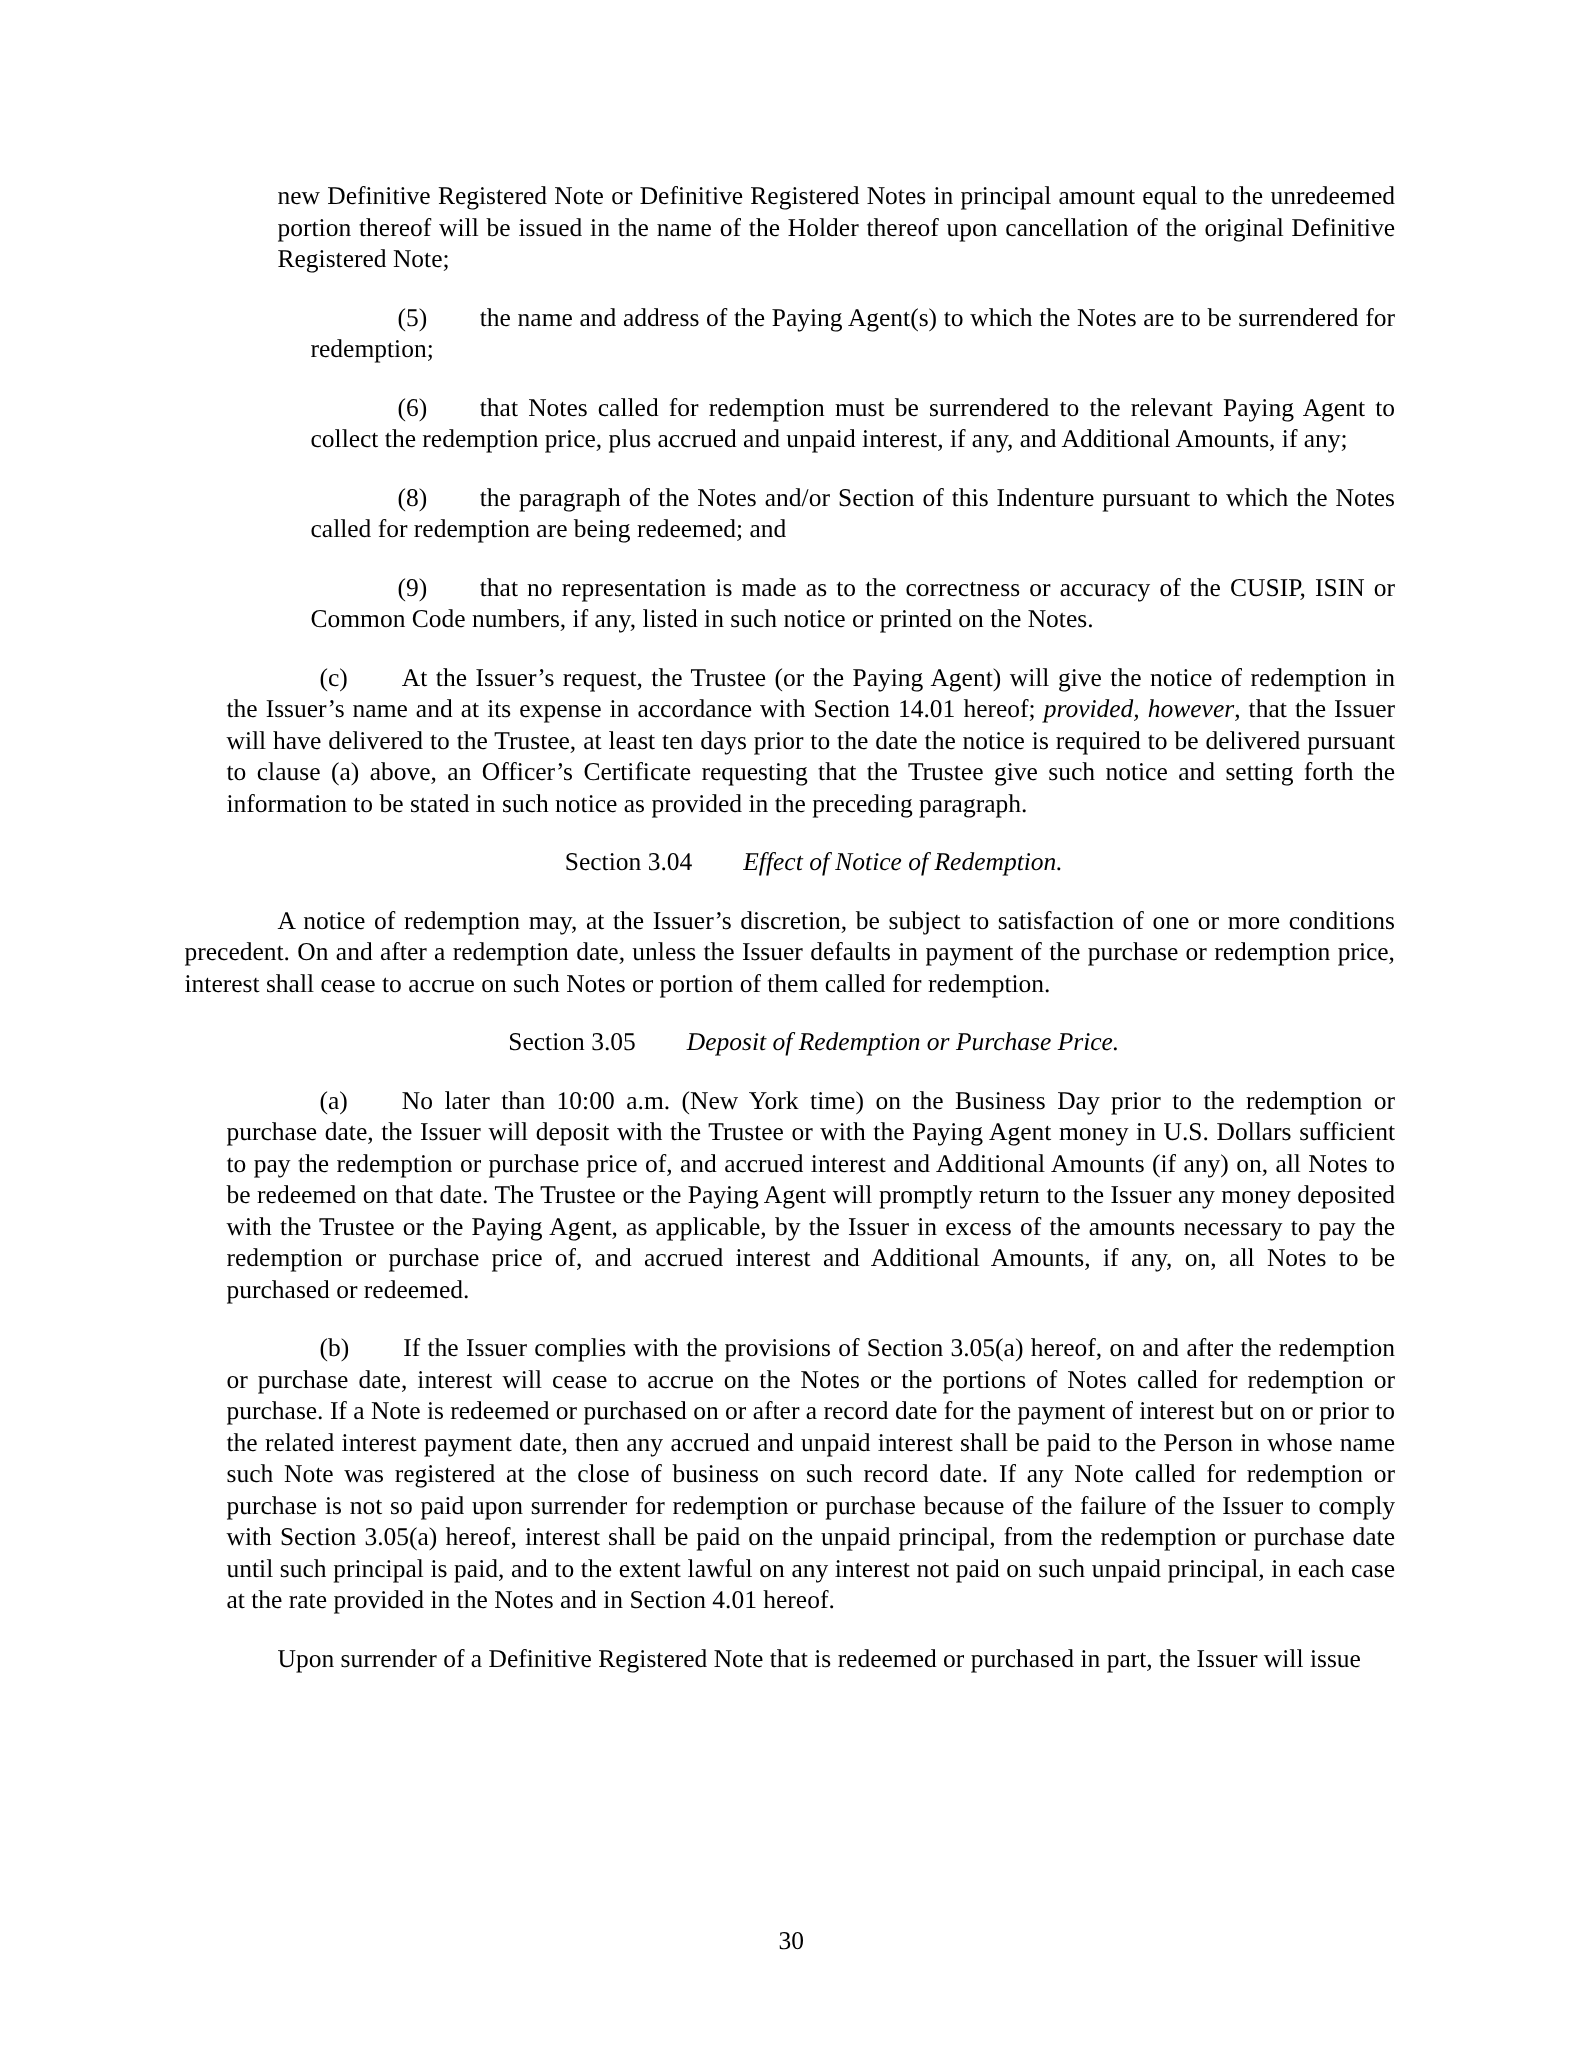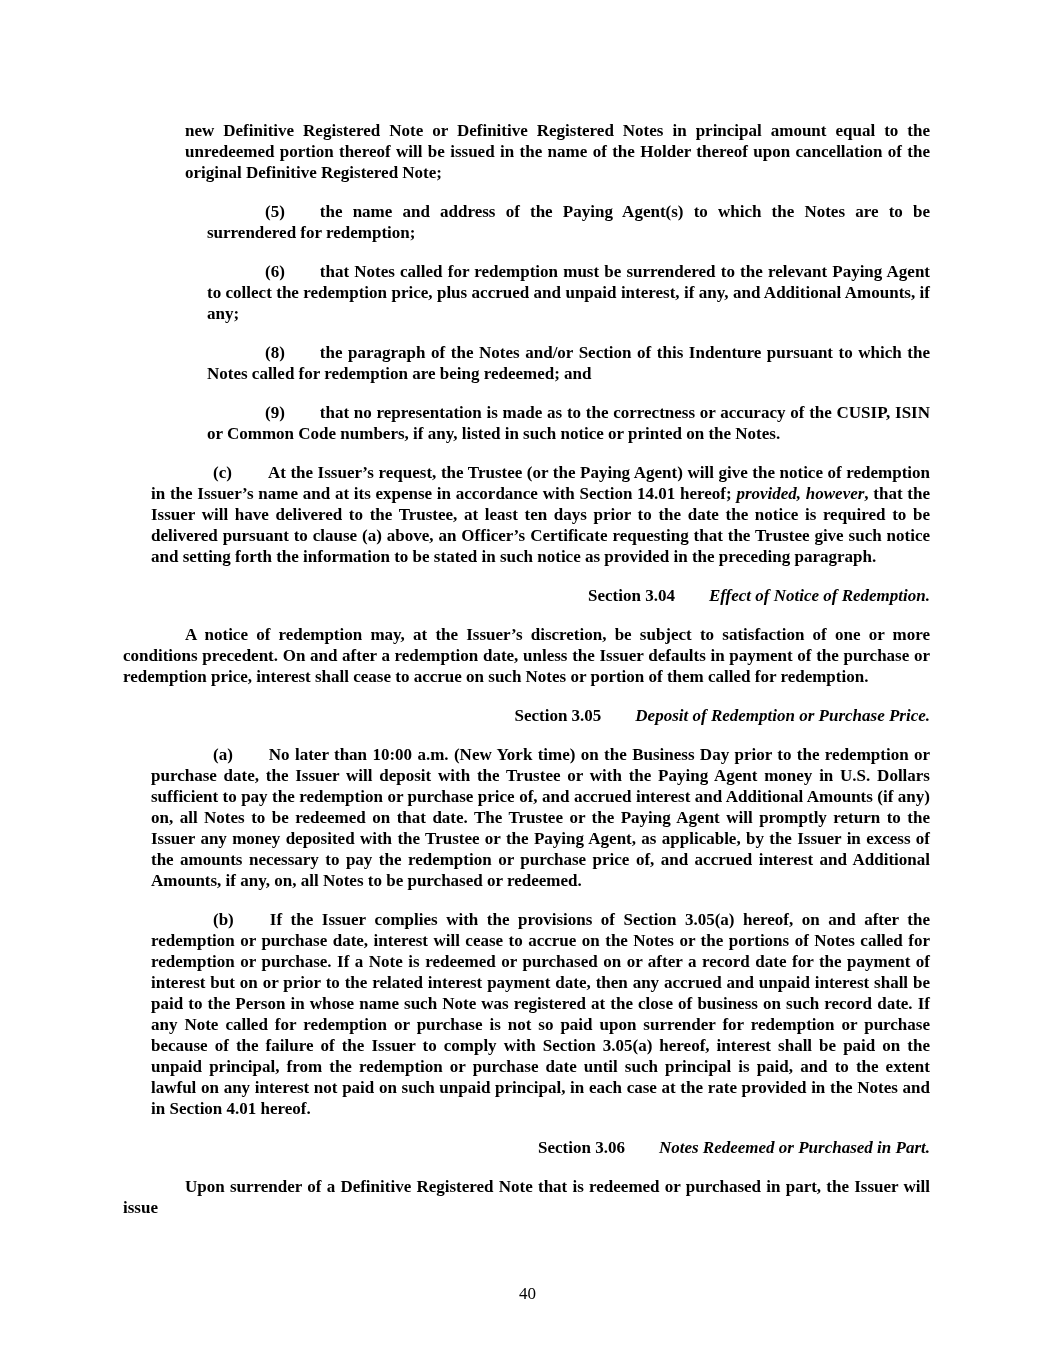--- a/index.html
+++ b/index.html
@@ -19,21 +19,20 @@
   }
   .content {
     position: absolute;
     left: 123px;
     top: 120px;
     width: 807px;
   }
   .para {
     margin: 0 0 18px 0;
     text-align: justify;
-    font-weight: bold;
   }
   
   .hang {
     margin-left: 62px;
   }
   
   .item {
     margin-left: 84px;
     text-indent: 58px;
   }
@@ -42,21 +41,21 @@
     text-indent: 62px;
     margin-left: 28px;
   }
   
   .first-indent {
     text-indent: 62px;
   }
   
   .heading {
     margin-left: 32px;
-    text-align: right;
+    text-align: center;
   }
   .italic {
     font-style: italic;
   }
   .tab {
     display: inline-block;
     height: 1px;
   }
   .t-num    { width: 35px; }
   .t-letter { width: 36px; }
@@ -91,20 +90,19 @@
     <p class="para heading"><span>Section 3.04</span><span class="tab t-section"></span><span class="italic">Effect of Notice of Redemption.</span></p>
 
     <p class="para first-indent">A notice of redemption may, at the Issuer’s discretion, be subject to satisfaction of one or more conditions precedent. On and after a redemption date, unless the Issuer defaults in payment of the purchase or redemption price, interest shall cease to accrue on such Notes or portion of them called for redemption.</p>
 
     <p class="para heading"><span>Section 3.05</span><span class="tab t-section"></span><span class="italic">Deposit of Redemption or Purchase Price.</span></p>
 
     <p class="para lettered"><span>(a)</span><span class="tab t-letter"></span><span>No later than 10:00 a.m. (New York time) on the Business Day prior to the redemption or purchase date, the Issuer will deposit with the Trustee or with the Paying Agent money in U.S. Dollars sufficient to pay the redemption or purchase price of, and accrued interest and Additional Amounts (if any) on, all Notes to be redeemed on that date. The Trustee or the Paying Agent will promptly return to the Issuer any money deposited with the Trustee or the Paying Agent, as applicable, by the Issuer in excess of the amounts necessary to pay the redemption or purchase price of, and accrued interest and Additional Amounts, if any, on, all Notes to be purchased or redeemed.</span></p>
 
     <p class="para lettered"><span>(b)</span><span class="tab t-letter"></span><span>If the Issuer complies with the provisions of Section 3.05(a) hereof, on and after the redemption or purchase date, interest will cease to accrue on the Notes or the portions of Notes called for redemption or purchase. If a Note is redeemed or purchased on or after a record date for the payment of interest but on or prior to the related interest payment date, then any accrued and unpaid interest shall be paid to the Person in whose name such Note was registered at the close of business on such record date. If any Note called for redemption or purchase is not so paid upon surrender for redemption or purchase because of the failure of the Issuer to comply with Section 3.05(a) hereof, interest shall be paid on the unpaid principal, from the redemption or purchase date until such principal is paid, and to the extent lawful on any interest not paid on such unpaid principal, in each case at the rate provided in the Notes and in Section 4.01 hereof.</span></p>
 
-    <p class="para heading"><span>Section 3.06</span><span class="tab t-section"></span><span class="italic">Notes Redeemed or Purchased in Part.</span></p>
 
     <p class="para first-indent">Upon surrender of a Definitive Registered Note that is redeemed or purchased in part, the Issuer will issue</p>
 
   </div>
 
-  <div class="page-number">40</div>
+  <div class="page-number">30</div>
 </div>
 
 </body></html>

